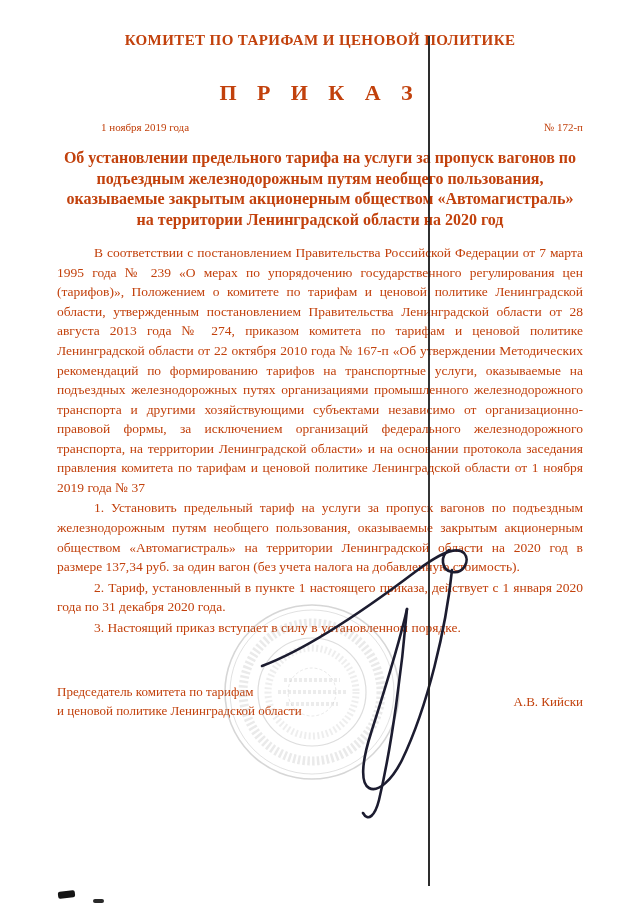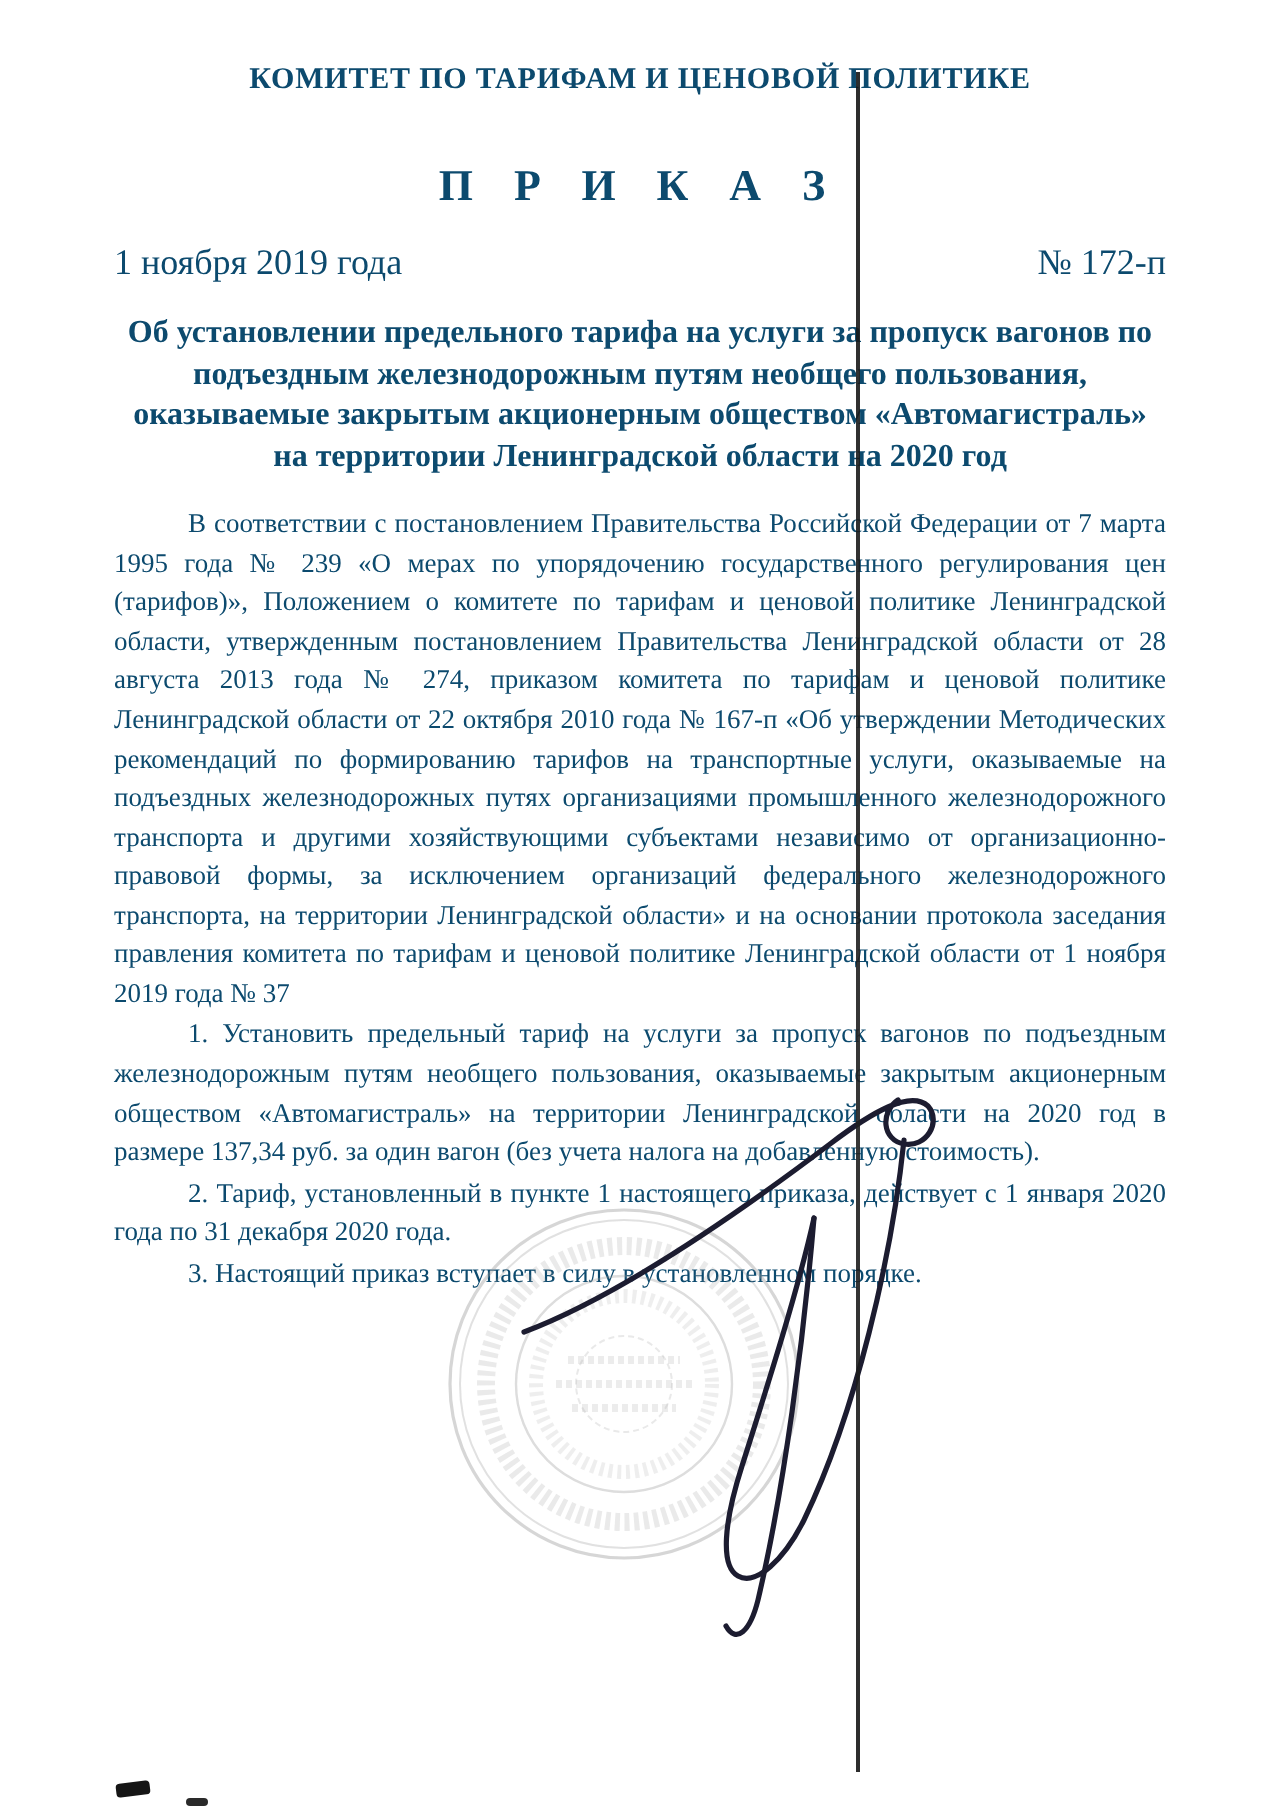--- a/index.html
+++ b/index.html
@@ -4,43 +4,44 @@
 <style>
   html, body { margin: 0; padding: 0; background: #ffffff; }
   .page {
     position: relative;
     width: 640px;
     height: 905px;
     background: #ffffff;
     box-sizing: border-box;
     padding: 30px 57px 0 57px;
     font-family: "Liberation Serif", "DejaVu Serif", serif;
-    color: #0c4a6e;
+    color: #c2410c;
     overflow: hidden;
   }
   .doc-header {
     text-align: center;
     font-weight: bold;
     font-size: 15px;
     line-height: 1.35;
     letter-spacing: 0.4px;
   }
   .order-title {
     text-align: center;
     font-weight: bold;
     font-size: 22px;
     letter-spacing: 8px;
     margin-top: 30px;
   }
   .meta-row {
     display: flex;
     justify-content: space-between;
     align-items: baseline;
-    font-size: 18px;
+    font-size: 11px;
     margin-top: 15px;
+    margin-left: 44px;
   }
   .subject {
     font-weight: bold;
     font-size: 16px;
     line-height: 1.28;
     text-align: center;
     margin: 15px auto 0 auto;
     max-width: 516px;
   }
   .body-par {
@@ -105,20 +106,27 @@
 
   <div class="subject">Об установлении предельного тарифа на услуги за пропуск вагонов по подъездным железнодорожным путям необщего пользования, оказываемые закрытым акционерным обществом «Автомагистраль» на территории Ленинградской области на 2020 год</div>
 
   <p class="body-par">В соответствии с постановлением Правительства Российской Федерации от 7 марта 1995 года № 239 «О мерах по упорядочению государственного регулирования цен (тарифов)», Положением о комитете по тарифам и ценовой политике Ленинградской области, утвержденным постановлением Правительства Ленинградской области от 28 августа 2013 года № 274, приказом комитета по тарифам и ценовой политике Ленинградской области от 22 октября 2010 года № 167-п «Об утверждении Методических рекомендаций по формированию тарифов на транспортные услуги, оказываемые на подъездных железнодорожных путях организациями промышленного железнодорожного транспорта и другими хозяйствующими субъектами независимо от организационно-правовой формы, за исключением организаций федерального железнодорожного транспорта, на территории Ленинградской области» и на основании протокола заседания правления комитета по тарифам и ценовой политике Ленинградской области от 1 ноября 2019 года № 37</p>
 
 
   <p class="body-par item">1. Установить предельный тариф на услуги за пропуск вагонов по подъездным железнодорожным путям необщего пользования, оказываемые закрытым акционерным обществом «Автомагистраль» на территории Ленинградской области на 2020 год в размере 137,34 руб. за один вагон (без учета налога на добавленную стоимость).</p>
   <p class="body-par item">2. Тариф, установленный в пункте 1 настоящего приказа, действует с 1 января 2020 года по 31 декабря 2020 года.</p>
   <p class="body-par item">3. Настоящий приказ вступает в силу в установленном порядке.</p>
 
+  <div class="signoff">
+    <div>
+      <div>Председатель комитета по тарифам</div>
+      <div>и ценовой политике Ленинградской области</div>
+    </div>
+    <div class="signoff-name">А.В. Кийски</div>
+  </div>
 
   <svg class="overlay" style="left:218px; top:596px;" width="188" height="188" viewBox="216 594 188 188">
     <g stroke="#9a9a9a" fill="none" opacity="0.75">
       <circle cx="310" cy="690" r="87" stroke-width="1.6" opacity="0.55"></circle>
       <circle cx="310" cy="690" r="82" stroke-width="1" opacity="0.4"></circle>
       <circle cx="310" cy="690" r="54" stroke-width="1.2" opacity="0.45"></circle>
       <circle cx="310" cy="690" r="69" stroke-width="9" stroke-dasharray="2.5 2.3" opacity="0.28"></circle>
       <circle cx="310" cy="690" r="44" stroke-width="7" stroke-dasharray="2 2.4" opacity="0.22"></circle>
       <circle cx="310" cy="690" r="24" stroke-width="1" stroke-dasharray="3 2" opacity="0.3"></circle>
       <line x1="282" y1="678" x2="338" y2="678" stroke-width="4" stroke-dasharray="3 2" opacity="0.25"></line>

